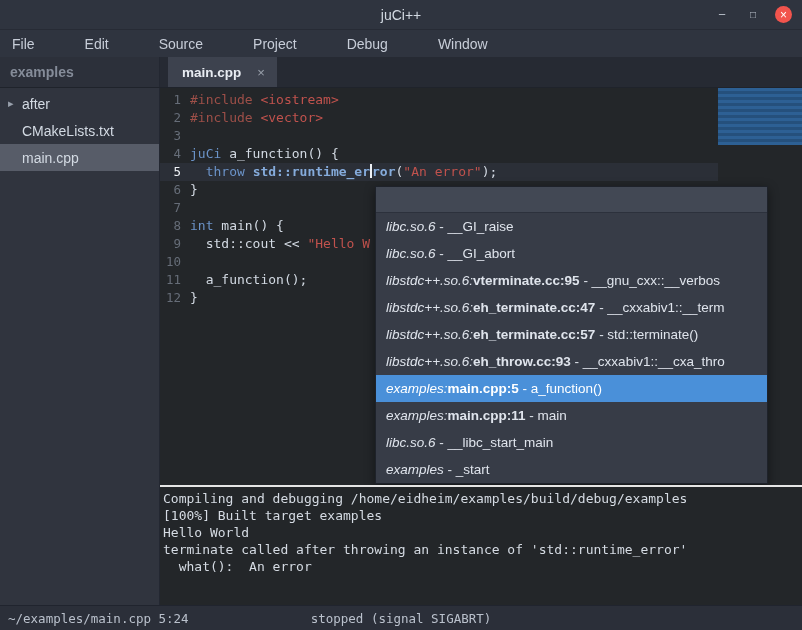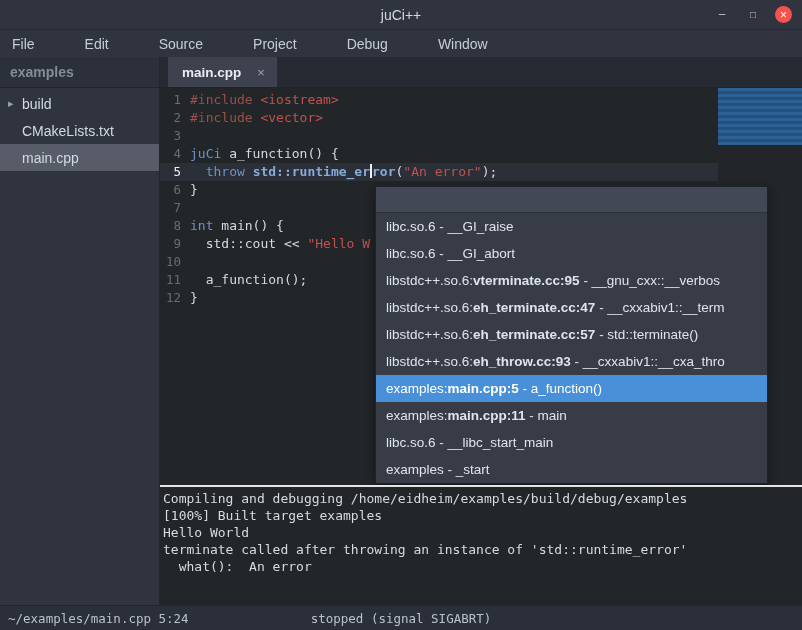--- a/index.html
+++ b/index.html
@@ -70,21 +70,21 @@
   .map-visible { height:57px;
                  background:repeating-linear-gradient(to bottom, #2d6094 0 3px, #25507c 3px 6px); }
 
   
   .popup { position:absolute; left:215px; top:98px; width:393px; z-index:5;
            background:var(--popup-bg,#373c47); border:1px solid #1e222a;
            box-shadow:0 3px 10px rgba(0,0,0,.45); overflow:hidden; }
   .popup-head { height:26px; background:#424854; border-bottom:1px solid #2c313c; }
   .popup-row { height:27px; display:flex; align-items:center; padding:0 10px;
                font-size:13.5px; color:#dfe4ec; white-space:pre; overflow:hidden; }
-  .popup-row .lib { }
+  .popup-row .lib { font-style:italic; }
   .popup-row .loc { font-weight:700; }
   .popup-row.selected { background:var(--accent,#4a90d9); color:#fff; }
 
   
   .terminal { flex:1; background:var(--editor-bg,#232629); border-top:2px solid #e5e5e5;
               padding:3px 0 0 3px; overflow:hidden; }
   .tline { height:17px; line-height:17px; font-family:"DejaVu Sans Mono", monospace;
            font-size:13px; color:#d5dbe3; white-space:pre; }
 
   
@@ -130,21 +130,21 @@
         <span class="tab-label">main.cpp</span>
         <span class="tab-close">×</span>
       </div>
     </div>
   </div>
 
   <div class="main">
     <div class="sidebar">
         <div class="tree-row">
           <span class="chev">▸</span>
-          <span class="tree-label">build</span>
+          <span class="tree-label">after</span>
         </div>
         <div class="tree-row">
           <span class="chev"></span>
           <span class="tree-label">CMakeLists.txt</span>
         </div>
         <div class="tree-row selected">
           <span class="chev"></span>
           <span class="tree-label">main.cpp</span>
         </div>
       </div>

